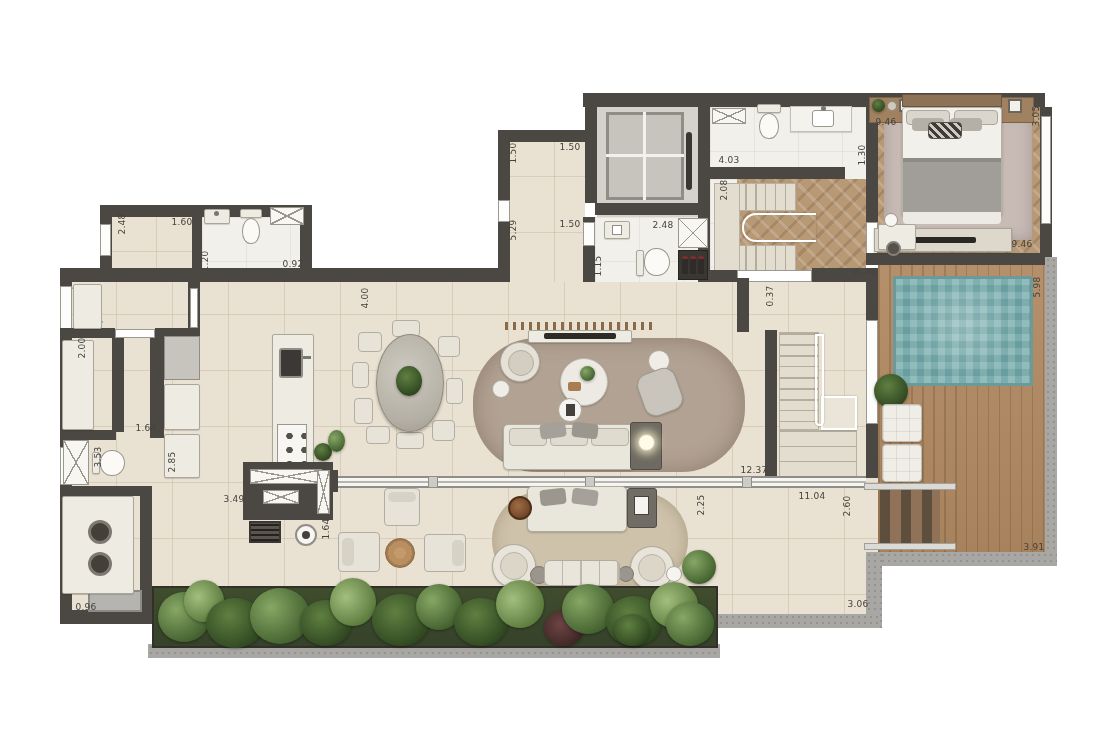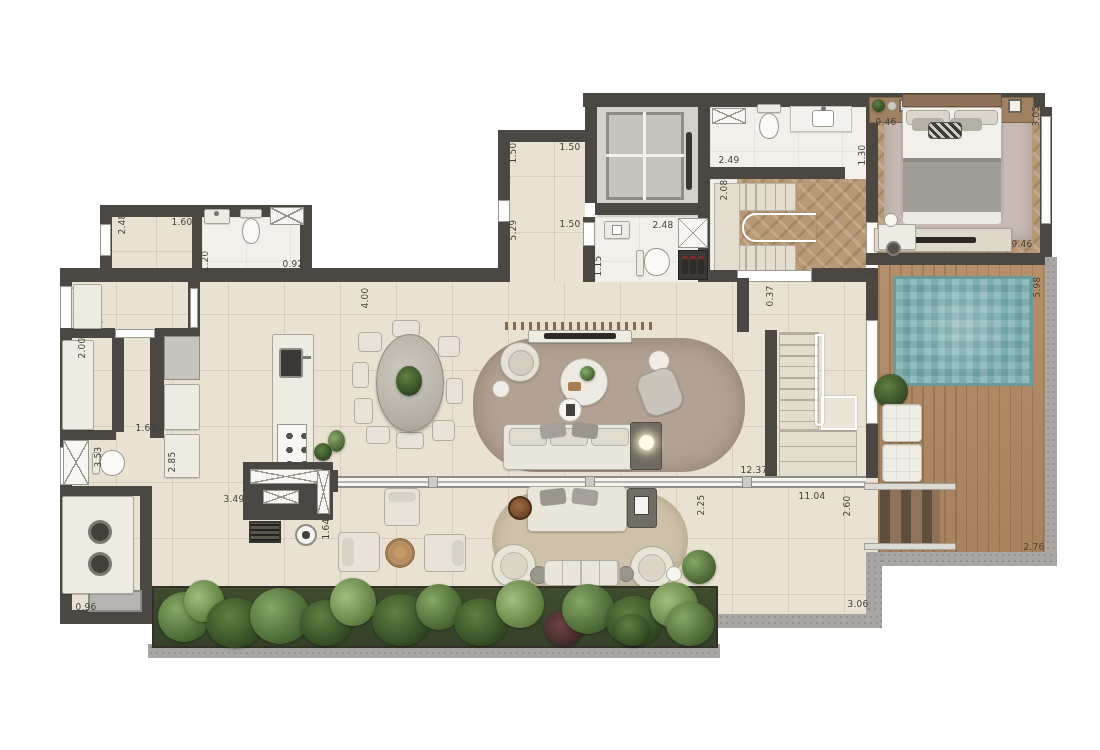--- a/index.html
+++ b/index.html
@@ -310,37 +310,37 @@
       <span class="dim rot" style="left: 122px; top: 224px;">2.48</span>
       <span class="dim" style="left: 182px; top: 222px;">1.60</span>
       <span class="dim rot" style="left: 205px; top: 261px;">1.20</span>
       <span class="dim" style="left: 293px; top: 264px;">0.92</span>
       <span class="dim rot" style="left: 513px; top: 153px;">1.50</span>
       <span class="dim rot" style="left: 513px; top: 230px;">5.29</span>
       <span class="dim" style="left: 570px; top: 147px;">1.50</span>
       <span class="dim" style="left: 570px; top: 224px;">1.50</span>
       <span class="dim" style="left: 663px; top: 225px;">2.48</span>
       <span class="dim rot" style="left: 598px; top: 266px;">1.15</span>
-      <span class="dim" style="left: 729px; top: 160px;">2.49</span>
+      <span class="dim" style="left: 729px; top: 160px;">4.03</span>
       <span class="dim rot" style="left: 862px; top: 155px;">1.30</span>
       <span class="dim rot" style="left: 724px; top: 190px;">2.08</span>
       <span class="dim rot" style="left: 770px; top: 296px;">0.37</span>
       <span class="dim" style="left: 886px; top: 122px;">9.46</span>
       <span class="dim rot" style="left: 1036px; top: 116px;">3.05</span>
       <span class="dim" style="left: 1022px; top: 244px;">9.46</span>
       <span class="dim" style="left: 865px; top: 272px; font-family: Liberation Mono, monospace;">3.35</span>
       <span class="dim rot" style="left: 1037px; top: 287px;">5.98</span>
       <span class="dim rot" style="left: 365px; top: 298px;">4.00</span>
       <span class="dim rot" style="left: 82px; top: 348px;">2.00</span>
       <span class="dim" style="left: 146px; top: 428px;">1.64</span>
       <span class="dim rot" style="left: 98px; top: 457px;">3.53</span>
       <span class="dim rot" style="left: 172px; top: 462px;">2.85</span>
       <span class="dim" style="left: 234px; top: 499px;">3.49</span>
       <span class="dim rot" style="left: 326px; top: 529px;">1.64</span>
       <span class="dim" style="left: 86px; top: 607px;">0.96</span>
       <span class="dim" style="left: 754px; top: 470px;">12.37</span>
       <span class="dim" style="left: 812px; top: 496px;">11.04</span>
       <span class="dim rot" style="left: 847px; top: 506px;">2.60</span>
       <span class="dim rot" style="left: 701px; top: 505px;">2.25</span>
-      <span class="dim" style="left: 1034px; top: 547px;">2.76</span>
+      <span class="dim" style="left: 1034px; top: 547px;">3.91</span>
       <span class="dim" style="left: 858px; top: 604px;">3.06</span>
     </div>
 </div>
 
 </body></html>

